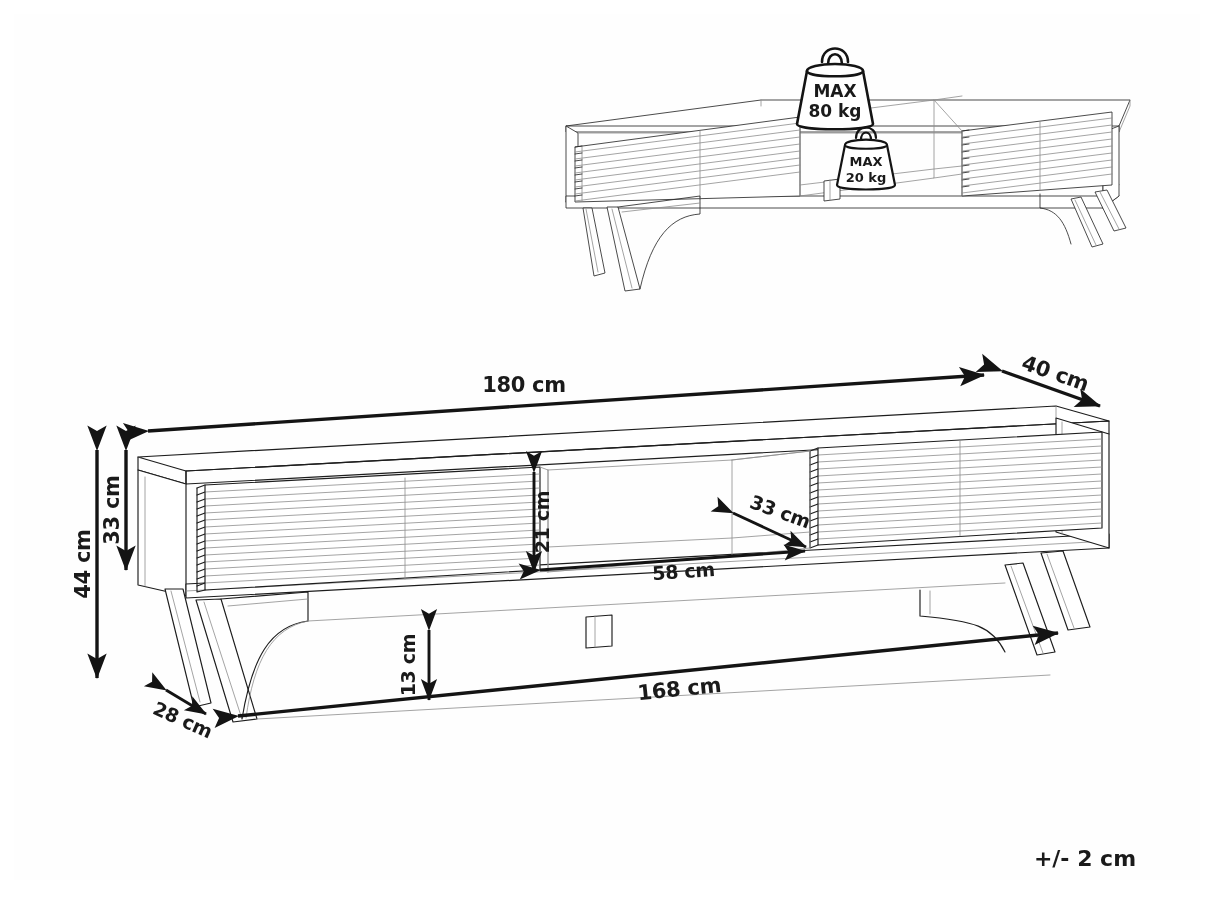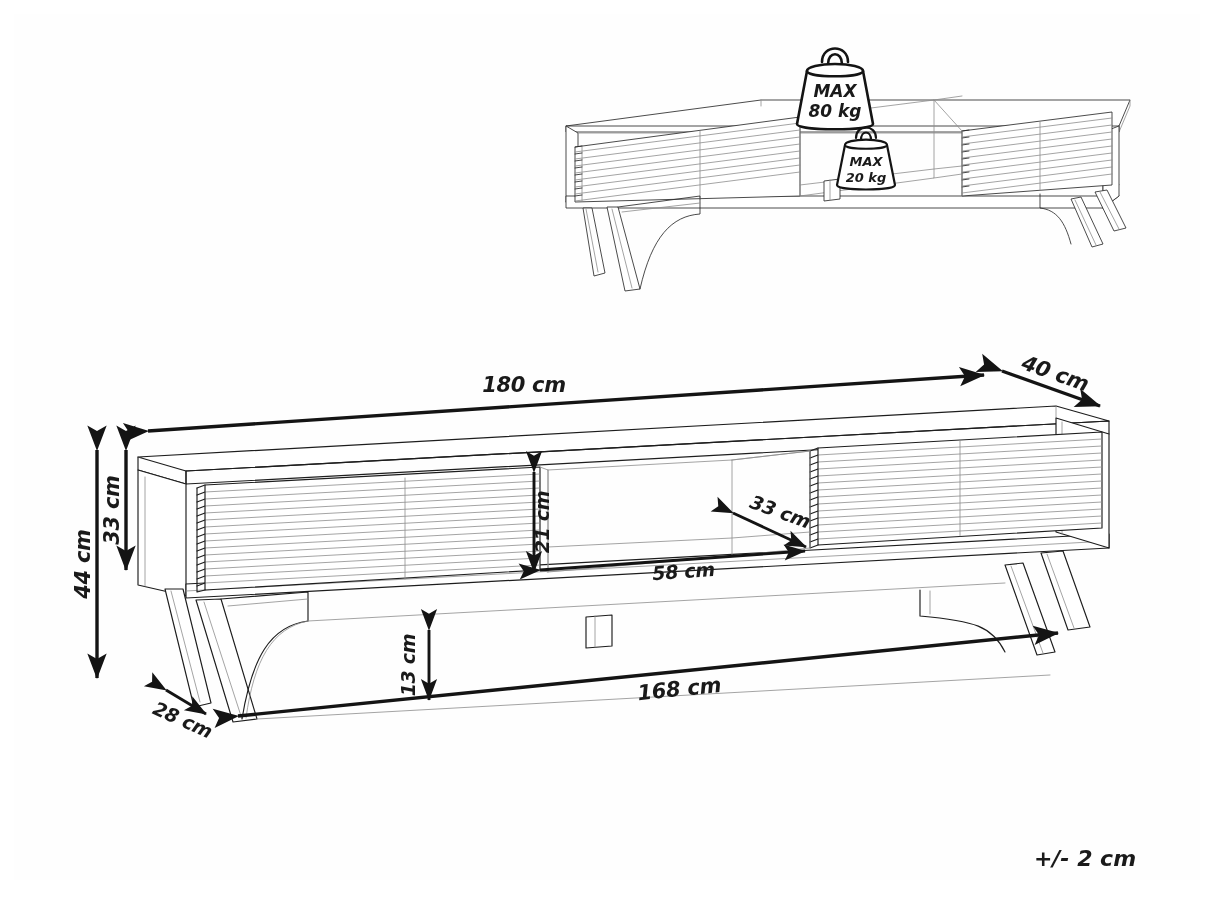--- a/index.html
+++ b/index.html
@@ -11,21 +11,20 @@
     width: 1214px;
     height: 910px;
     font-family: "Liberation Sans", sans-serif;
     overflow: hidden;
   }
   #sheet {
     position: relative;
     width: 1214px;
     height: 910px;
     background: #ffffff;
-    font-style: italic;
   }
   #page-bg {
     position: absolute;
     left: 14px;
     top: 14px;
     width: 1186px;
     height: 866px;
     background: #fefefe;
   }
   svg#drawing {

